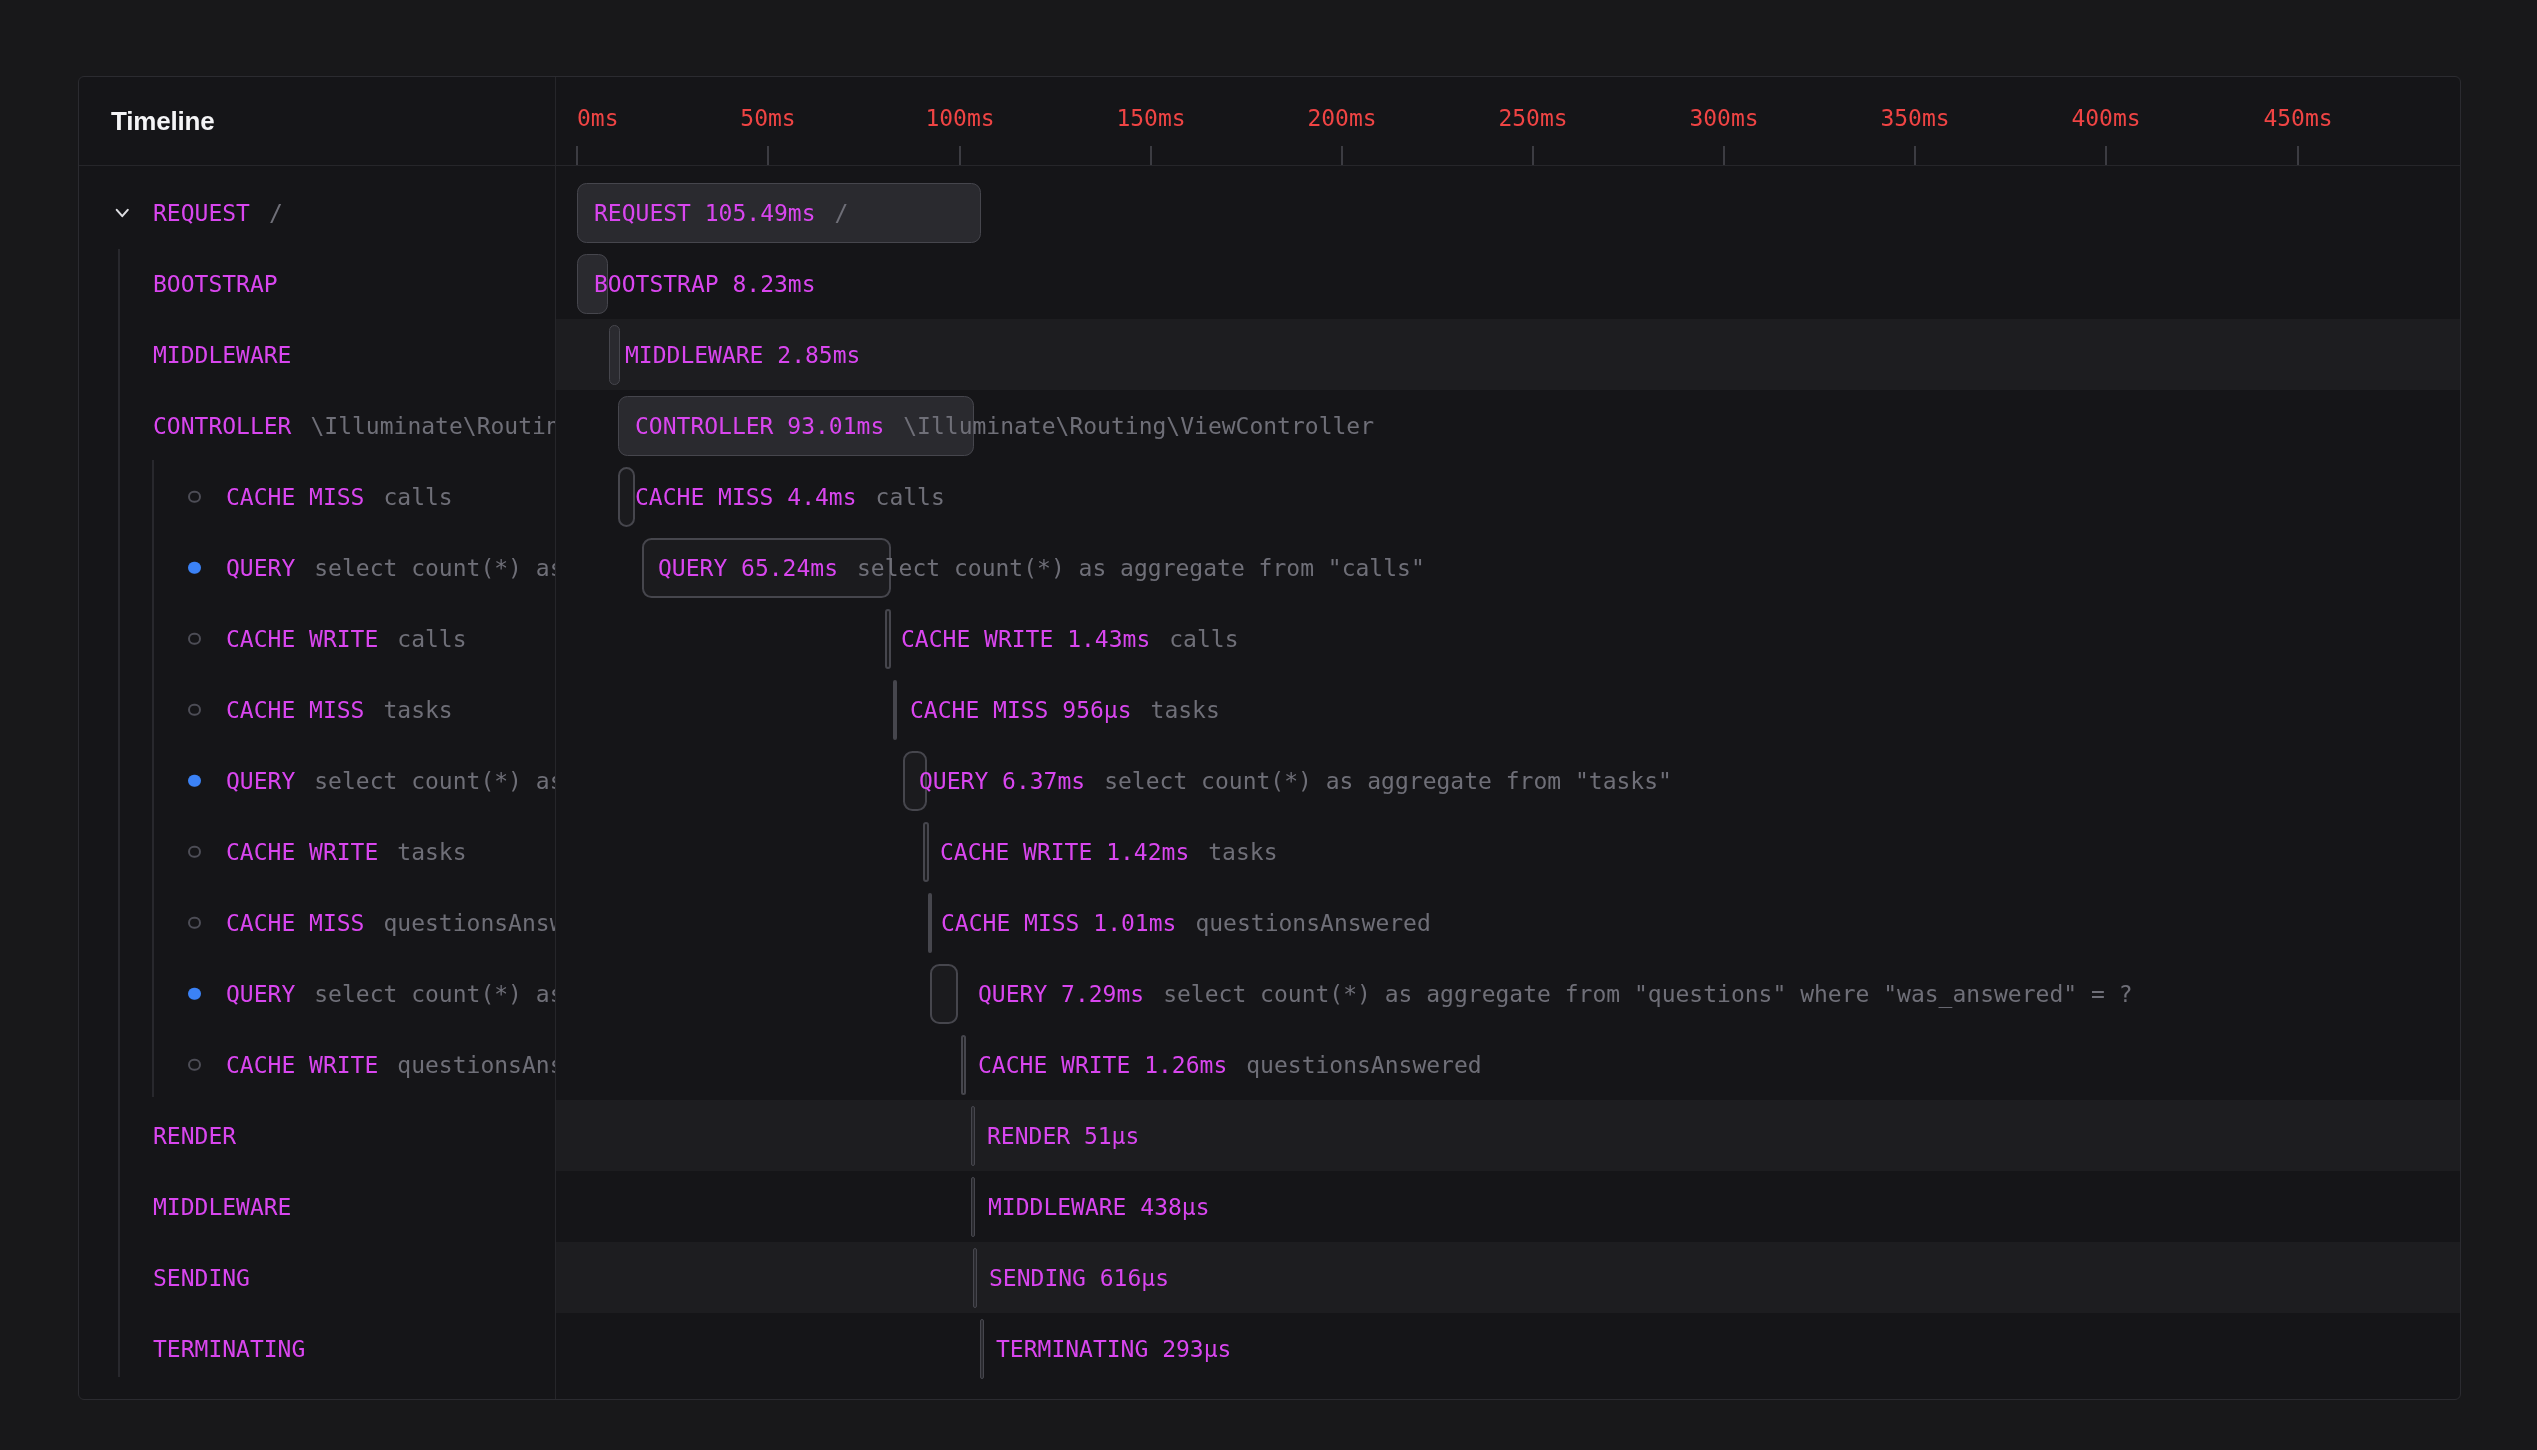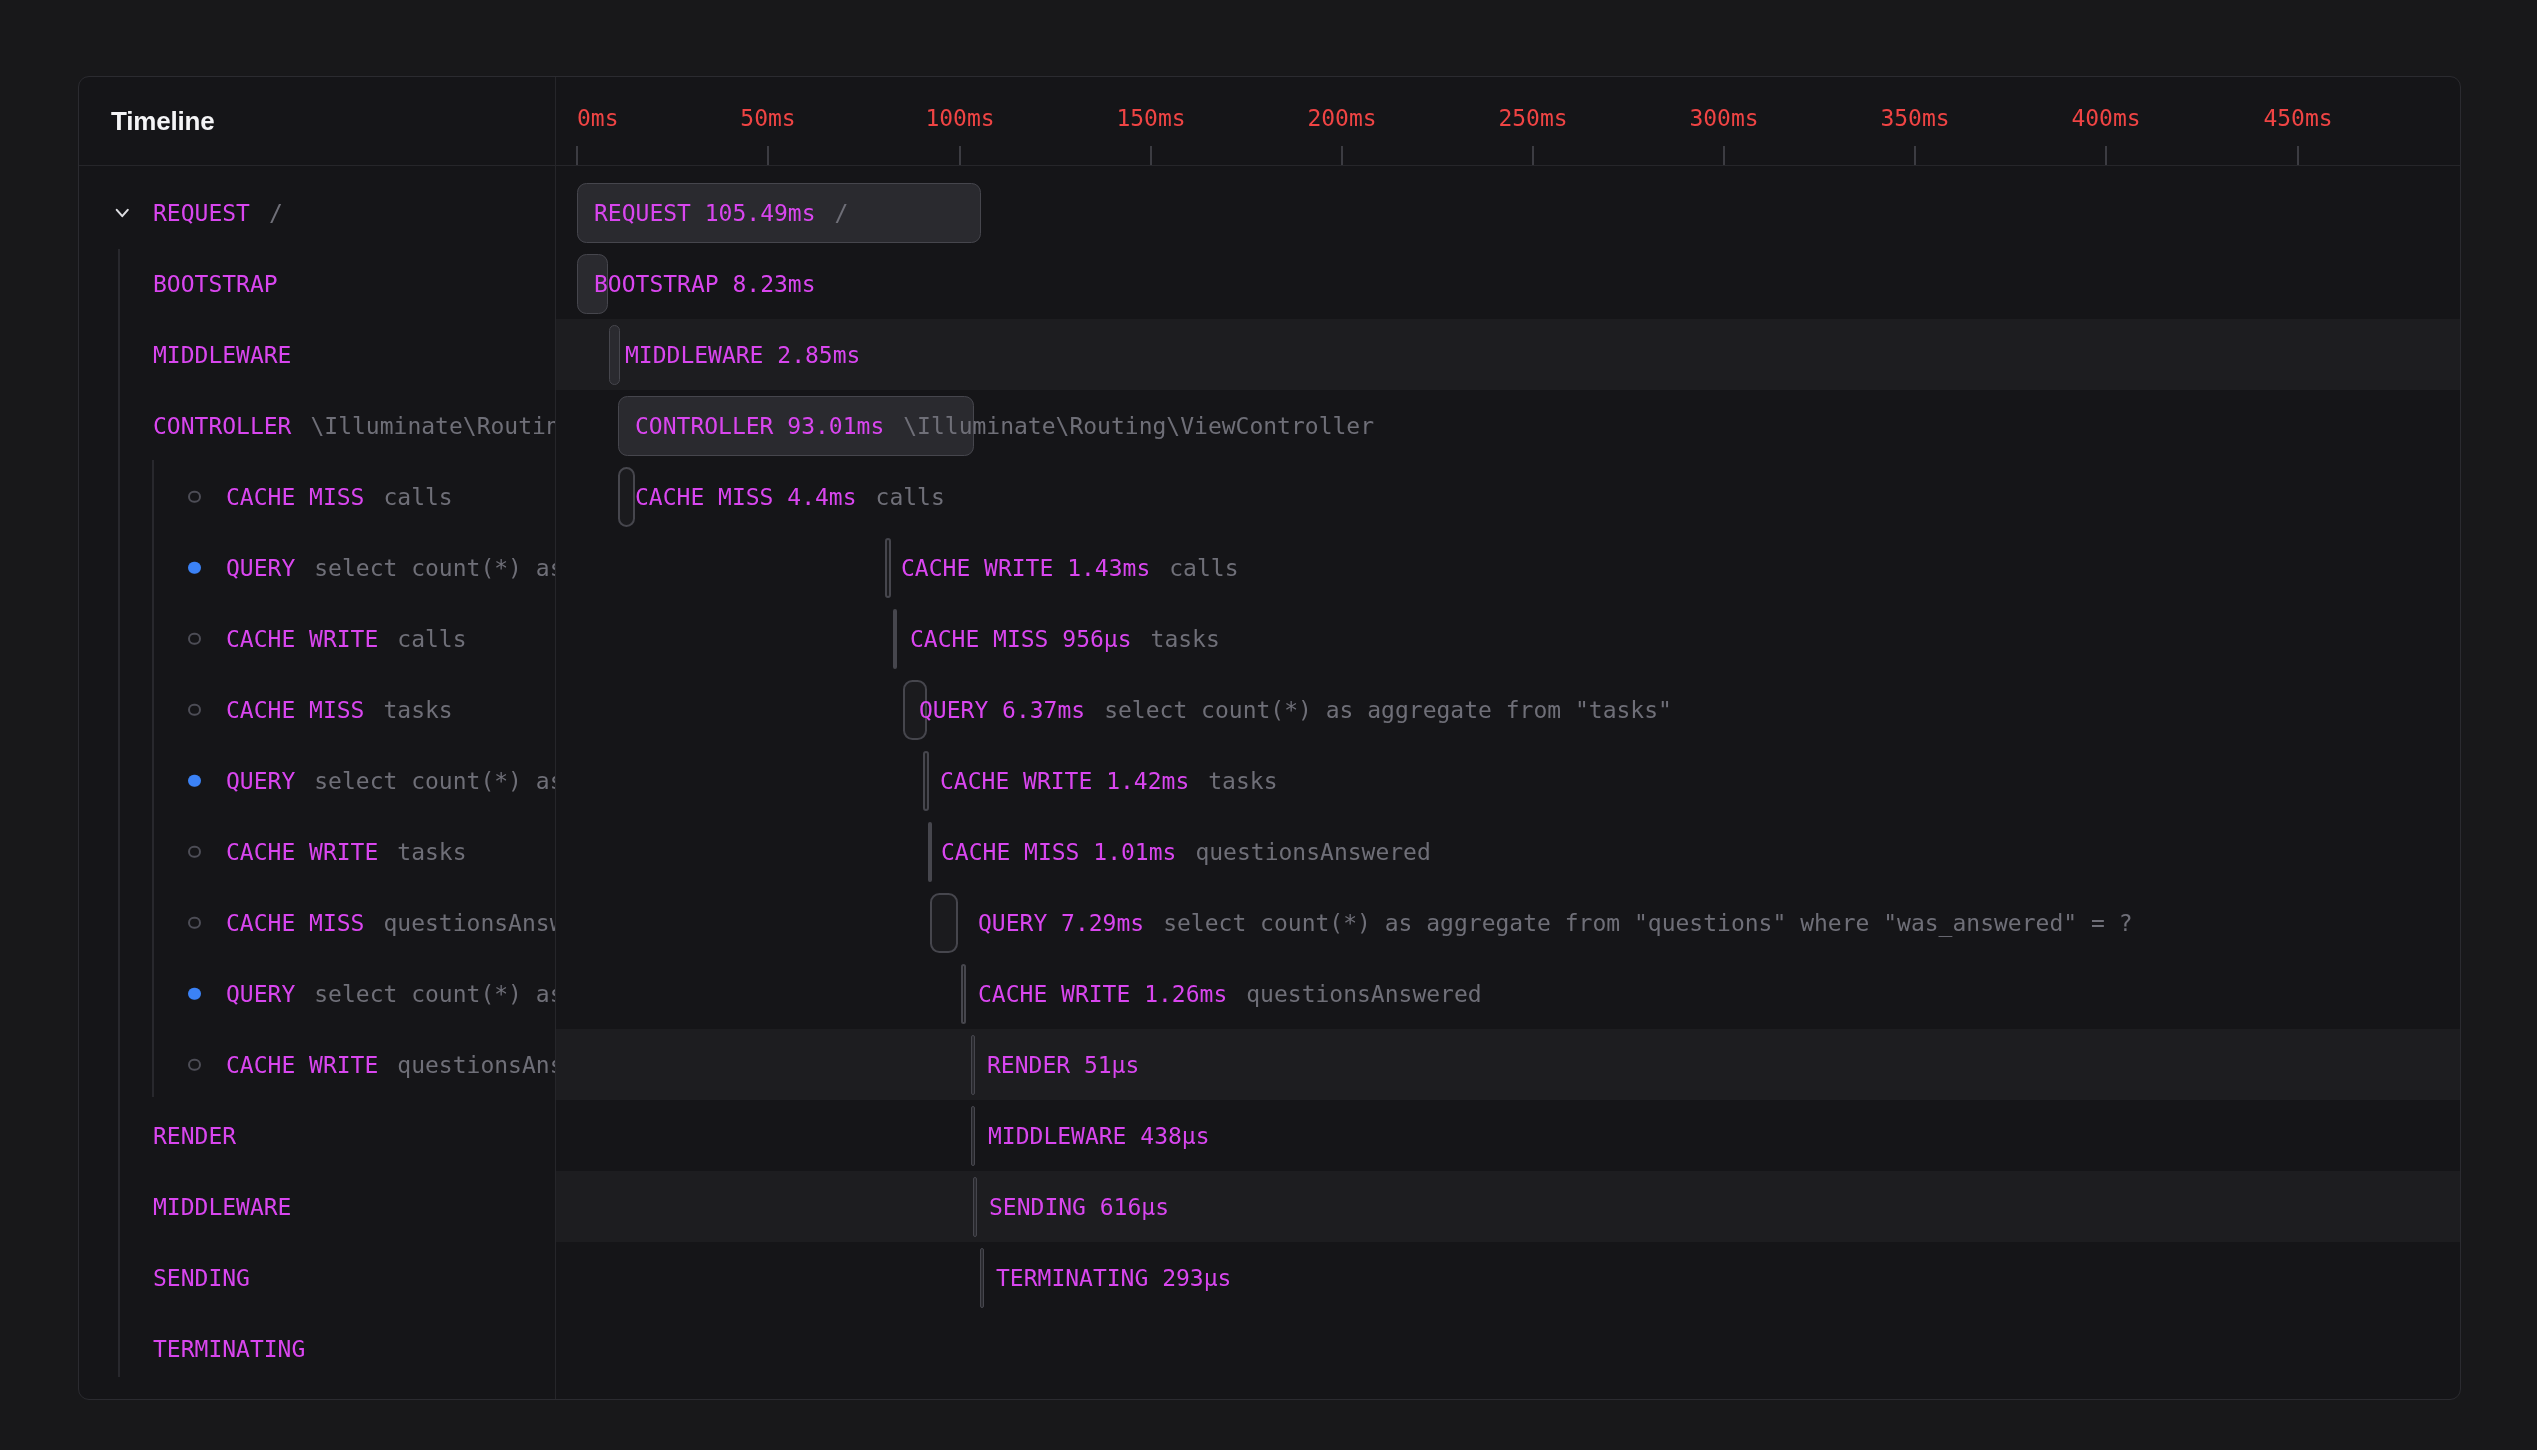--- a/index.html
+++ b/index.html
@@ -1,19 +1,19 @@
 <!DOCTYPE html>
 <html style="font-size:12.6px"><head>
 <meta charset="utf-8">
 <style>
   html,body{margin:0;padding:0;background:#18181a;}
   body{width:2538px;height:1450px;position:relative;overflow:hidden;
        font-family:"DejaVu Sans Mono",monospace;}
   #panel{position:absolute;left:78px;top:76px;width:2383px;height:1324px;
-         background:#151518;border:0.8px solid #2b2b30;border-radius:11px;
+         background:#151518;border:0.8px solid #2b2b30;border-radius:6px;
          box-sizing:border-box;overflow:hidden;display:flex;flex-direction:column;}
   
   #hdr{height:88px;min-height:88px;border-bottom:0.8px solid #26262a;display:flex;}
   #hdr-left{width:477px;min-width:477px;border-right:0.8px solid #26262a;
             display:flex;align-items:center;padding-left:32px;box-sizing:border-box;}
   #title{font-family:"Liberation Sans","DejaVu Sans",sans-serif;font-size:26px;
          font-weight:600;color:#f4f4f6;letter-spacing:-0.2px;}
   #hdr-axis{position:relative;flex:1;}
   .tickgrp{position:absolute;top:0;height:100%;}
   .tick-label{position:absolute;top:28px;font-size:23px;color:#ef4444;white-space:nowrap;
@@ -194,20 +194,27 @@
           </div>
         </div>
         <div class="trow">
           <div class="bar outline" style="left: 62px; width: 16.5px;"></div>
           <div class="bartext" style="left: 79px;">
             <span class="name">CACHE MISS 4.4ms</span>
             <span class="desc">calls</span>
           </div>
         </div>
         <div class="trow">
+          <div class="bar outline" style="left: 86px; width: 249px;"></div>
+          <div class="bartext" style="left: 102px;">
+            <span class="name">QUERY 65.24ms</span>
+            <span class="desc">select count(*) as aggregate from "calls"</span>
+          </div>
+        </div>
+        <div class="trow">
           <div class="bar outline" style="left: 329px; width: 5.5px;"></div>
           <div class="bartext" style="left: 345px;">
             <span class="name">CACHE WRITE 1.43ms</span>
             <span class="desc">calls</span>
           </div>
         </div>
         <div class="trow">
           <div class="bar outline" style="left: 337px; width: 3.9px;"></div>
           <div class="bartext" style="left: 354px;">
             <span class="name">CACHE MISS 956µs</span>

